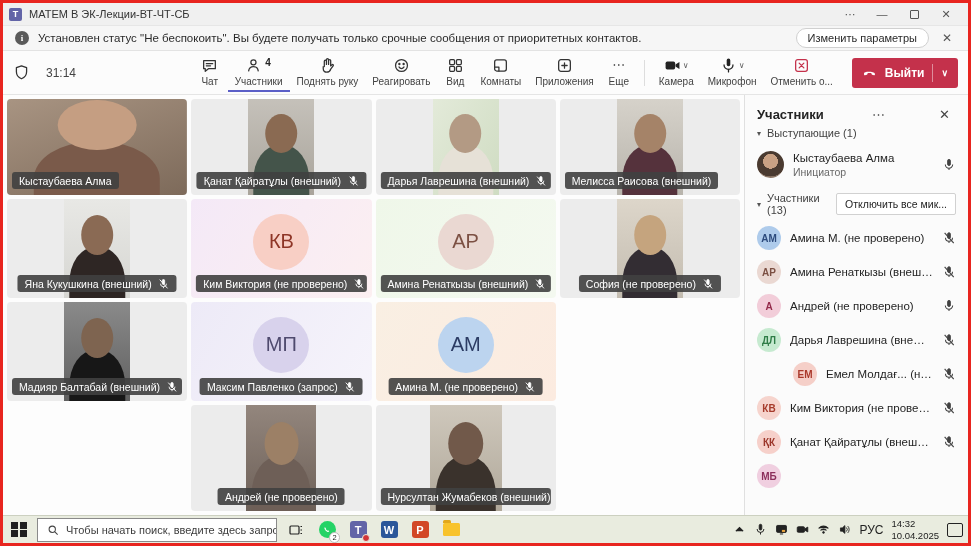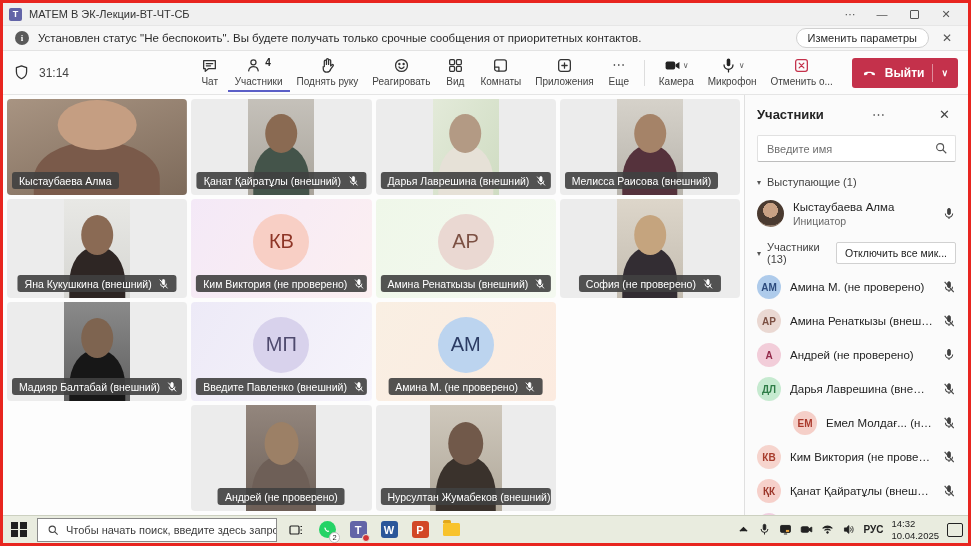--- a/index.html
+++ b/index.html
@@ -22,21 +22,21 @@
   .info-ic{width:14px;height:14px;border-radius:50%;background:#5a5a5a;color:#fff;font-size:9px;font-weight:bold;
            display:flex;align-items:center;justify-content:center;flex:none;font-family:"Liberation Serif",serif;}
   .notif-text{font-size:11.5px;color:#2a2a2a;white-space:nowrap;overflow:hidden;}
   .notif-btn{margin-left:auto;background:#fff;border:1px solid #d0d0d0;border-radius:10px;padding:3px 11px;
              font-size:11px;color:#2a2a2a;white-space:nowrap;cursor:pointer;flex:none;}
   .notif-x{color:#555;font-size:12px;padding:0 4px;flex:none;cursor:pointer;}
 
   
   .toolbar{height:44px;background:#fcfcfc;border-bottom:1px solid #e5e5e5;display:flex;align-items:center;
            padding:0 10px;flex:none;}
-  .timer{display:flex;align-items:center;gap:9px;font-size:12px;color:#444;}
+  .timer{display:flex;align-items:center;gap:16px;font-size:12px;color:#444;}
   .tabs{margin-left:auto;display:flex;align-items:center;}
   .tbtn{display:flex;flex-direction:column;align-items:center;justify-content:center;gap:2px;
         padding:3px 7px;font-size:10px;color:#424242;cursor:pointer;border-bottom:2px solid transparent;min-width:36px;}
   .tbtn.active{border-bottom-color:#5b5fc7;}
   .iconrow{display:flex;align-items:flex-start;gap:2px;height:17px;}
   .badge14{font-size:10px;font-weight:bold;color:#242424;}
   .chev{font-size:8px;color:#616161;align-self:center;}
   .tdivider{width:1px;height:26px;background:#ddd;margin:0 7px;}
   svg.ic{width:17px;height:17px;stroke:#333;fill:none;stroke-width:1.2;stroke-linecap:round;stroke-linejoin:round;}
   svg.ic.filled{fill:#222;stroke:none;}
@@ -116,21 +116,21 @@
   .tkicon{width:24px;height:24px;display:flex;align-items:center;justify-content:center;position:relative;cursor:pointer;}
   .appsq{width:17px;height:17px;border-radius:3px;color:#fff;font-size:11px;font-weight:bold;
          display:flex;align-items:center;justify-content:center;}
   .wabadge{position:absolute;right:-1px;bottom:-1px;width:11px;height:11px;border-radius:50%;background:#fff;
            border:1px solid #bbb;font-size:7.5px;color:#222;display:flex;align-items:center;justify-content:center;}
   .tmdot{position:absolute;right:0;bottom:0;width:8px;height:8px;border-radius:50%;background:#d13438;border:1.5px solid #e9ecdf;}
   .folder{width:17px;height:13px;background:#f8c32c;border-radius:1.5px;position:relative;}
   .folder::before{content:"";position:absolute;top:-3px;left:0;width:8px;height:3px;background:#e2a81c;border-radius:1.5px 1.5px 0 0;}
   .tray{margin-left:auto;display:flex;align-items:center;gap:8px;color:#222;}
   .tray svg{width:13px;height:13px;stroke:#222;fill:#222;stroke-width:1;}
-  .lang{font-size:10px;font-weight:bold;}
+  .lang{font-size:12px;}
   .clock{display:flex;flex-direction:column;align-items:flex-start;font-size:9.5px;line-height:1.2;}
   .notifcenter{width:16px;height:14px;border:1.3px solid #222;border-radius:2px;position:relative;}
 </style>
 </head>
 <body>
 
 <div class="screen">
 
   <div class="titlebar">
     <div class="teams-logo">T</div>
@@ -386,21 +386,21 @@
               <rect x="6.4" y="2" width="3.2" height="6.6" rx="1.6"></rect>
               <path d="M4 7.6a4 4 0 0 0 8 0M8 11.6v2" fill="none" stroke="#fff" stroke-width="1.2"></path>
               <path d="M3 2.2l10.4 11.6" fill="none" stroke="#fff" stroke-width="1.3"></path>
             </svg>
           </div>
       </div>
 
       <div class="tile" style="background: linear-gradient(120deg, rgb(237, 234, 247), rgb(246, 244, 251));">
         <div class="bigav" style="background: rgb(216, 210, 236); color: rgb(79, 74, 110);">МП</div>
         <div class="plabel center">
-            <span>Введите Павленко (внешний)</span>
+            <span>Максим Павленко (запрос)</span>
             <svg class="micw" viewBox="0 0 16 16">
               <rect x="6.4" y="2" width="3.2" height="6.6" rx="1.6"></rect>
               <path d="M4 7.6a4 4 0 0 0 8 0M8 11.6v2" fill="none" stroke="#fff" stroke-width="1.2"></path>
               <path d="M3 2.2l10.4 11.6" fill="none" stroke="#fff" stroke-width="1.3"></path>
             </svg>
           </div>
       </div>
 
       <div class="tile" style="background: linear-gradient(120deg, rgb(249, 239, 227), rgb(252, 235, 224));">
         <div class="bigav" style="background: rgb(188, 212, 239); color: rgb(44, 60, 100);">АМ</div>
@@ -432,27 +432,20 @@
           </div>
       </div>
 
     </div>
 
     <div class="panel">
       <div class="phead">
         <span>Участники</span>
         <span class="pico">⋯</span>
         <span class="pico">✕</span>
-      </div>
-      <div class="psearch">
-        <input type="text" placeholder="Введите имя" style="">
-        <svg viewBox="0 0 16 16">
-            <circle cx="7" cy="7" r="4"></circle>
-            <path d="M10 10l4 4"></path>
-          </svg>
       </div>
       <div class="sechead">
         <span class="tri">▾</span>
         <span>Выступающие (1)</span>
       </div>
       <div class="spkrow">
         <div class="spk-av"></div>
         <div>
           <div class="spk-name">Кыстаубаева Алма</div>
           <div class="spk-role">Инициатор</div>

